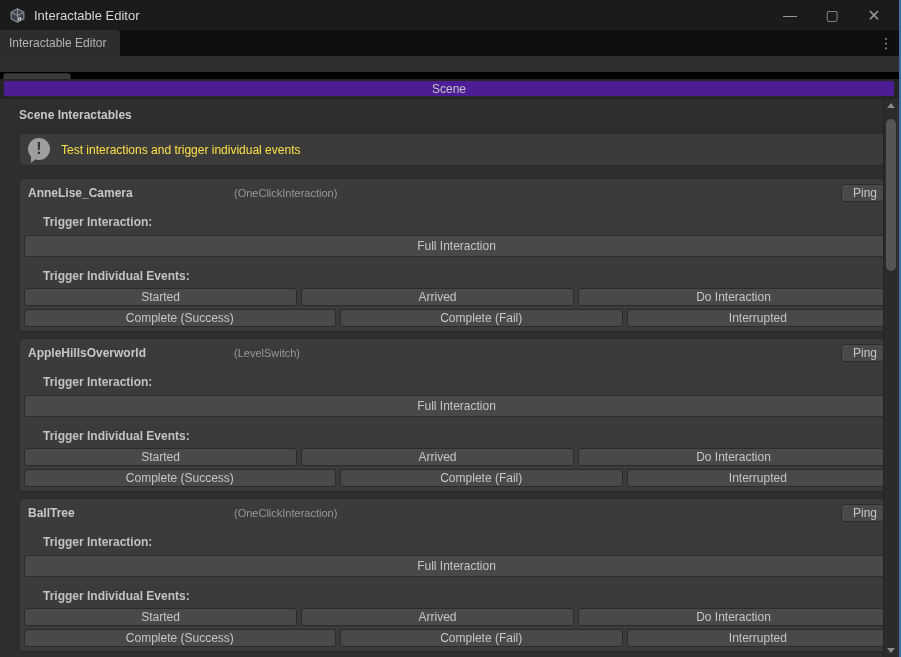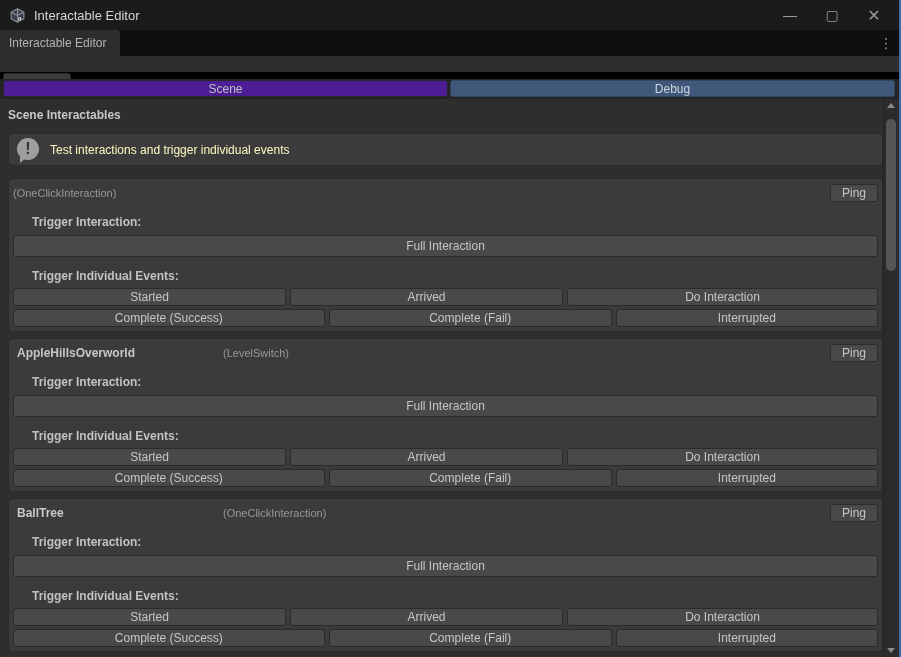--- a/index.html
+++ b/index.html
@@ -62,41 +62,41 @@
     flex:1; border:1px solid #282828; border-radius:3px;
     background:#4c1d95; color:#c3c3c3; font-size:12px;
     font-family:"Liberation Sans", sans-serif;
     display:flex; align-items:center; justify-content:center;
   }
   .toggle-btn.active { background:#40587a; border-color:#32455f; color:#cdd4dd; }
 
   
   .content {
     position:absolute; left:0; top:99px; width:885px; height:558px;
-    background:#2e2e2e; padding:9px 1px 0 8px; overflow:hidden;
+    background:#2e2e2e; padding:9px 1px 0 19px; overflow:hidden;
   }
   .section-heading { font-weight:bold; color:#c7c7c7; font-size:12px; margin-bottom:11px; }
 
   .infobox {
     width:875px; height:33px; background:#3b3b3b; border:1px solid #2a2a2a;
     border-radius:4px; display:flex; align-items:center; margin-bottom:12px;
   }
   .info-icon {
     width:24px; height:24px; margin-left:8px; position:relative; flex:0 0 auto;
   }
   .info-icon .bubble {
     width:22px; height:22px; border-radius:50%; background:#9e9e9e;
     display:flex; align-items:center; justify-content:center;
     color:#333; font-weight:bold; font-size:16px;
   }
   .info-icon .tail {
     position:absolute; left:3px; bottom:-1px; width:0; height:0;
     border-left:7px solid #9e9e9e; border-bottom:6px solid transparent;
   }
-  .info-text { margin-left:9px; color:#fef9c3; font-size:12px; }
+  .info-text { margin-left:9px; color:#fde047; font-size:12px; }
 
   
   .card {
     width:875px; height:154px; background:#3b3b3b; border:1px solid #2a2a2a;
     border-radius:4px; margin-bottom:6px; padding:5px 4px 4px 4px;
     display:flex; flex-direction:column;
   }
   .sec-head { display:flex; align-items:center; height:18px; }
   .sec-name { font-weight:bold; color:#c7c7c7; font-size:12px; margin-left:4px; width:206px; }
   .sec-type { color:#989898; font-size:11px; }
@@ -163,37 +163,37 @@
   <button class="tab-menu">⋮</button>
 </div>
 
 <div class="toolbar">
   <button class="refresh-btn">Refresh</button>
   <span class="runtime-status">Runtime Active</span>
 </div>
 
 <div class="toggle-row">
   <button class="toggle-btn">Scene</button>
-  <button class="toggle-btn active">Debug</button>
 </div>
 
 <div class="content">
   <div class="section-heading">Scene Interactables</div>
 
   <div class="infobox">
     <div class="info-icon">
       <div class="tail"></div>
       <div class="bubble">!</div>
     </div>
     <span class="info-text">Test interactions and trigger individual events</span>
   </div>
 
   <div id="sections">
   <section class="card">
     <div class="sec-head">
+      <span class="sec-name">AnneLise_Camera</span>
       <span class="sec-type">(OneClickInteraction)</span>
       <button class="btn ping">Ping</button>
     </div>
     <div class="lbl t1">Trigger Interaction:</div>
     <button class="btn full-btn">Full Interaction</button>
     <div class="lbl t2">Trigger Individual Events:</div>
     <div class="row r1">
       <button class="btn">Started</button>
       <button class="btn">Arrived</button>
       <button class="btn">Do Interaction</button>

